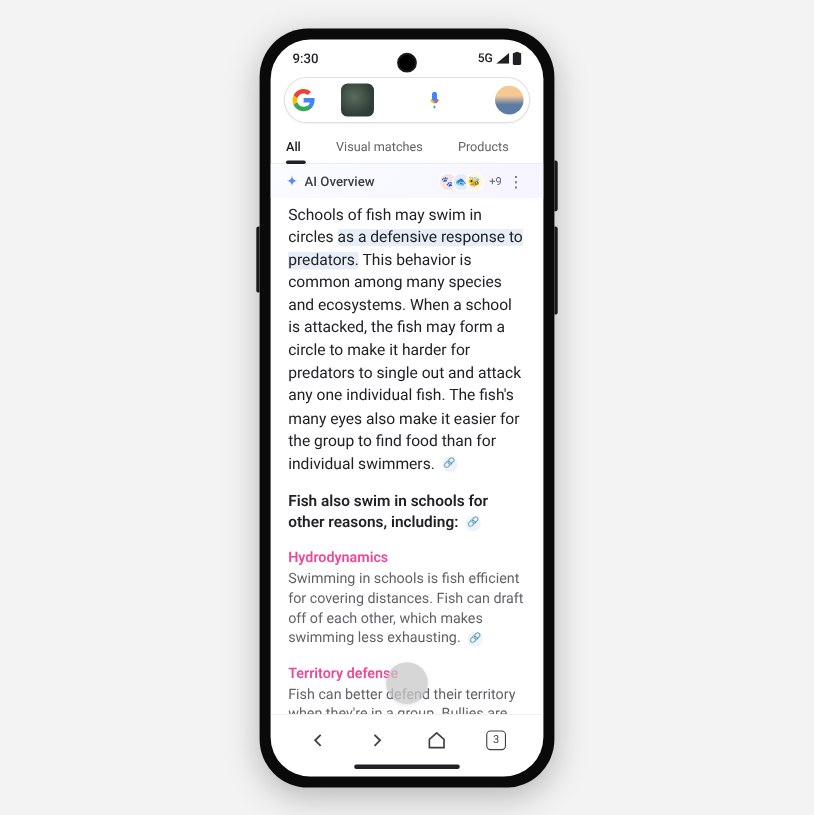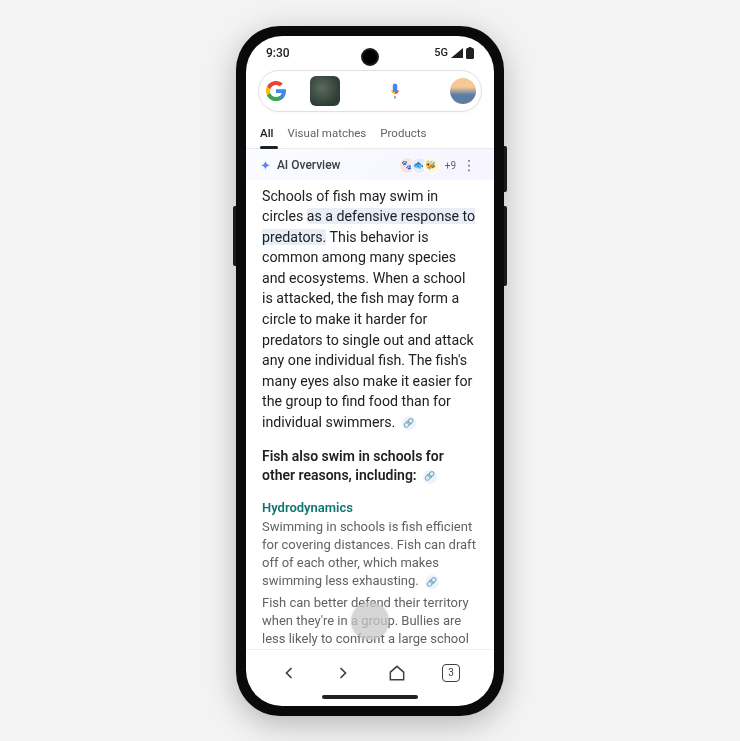--- a/index.html
+++ b/index.html
@@ -74,21 +74,21 @@
       background: radial-gradient(circle at 40% 40%, #5a6b5e, #2e3d35 70%);
       flex-shrink:0;
     }
     .search-text { flex: 1; font-size: 13.5px; color: #3c4043; white-space: nowrap; overflow: hidden; text-overflow: ellipsis; }
     .mic-icon { width: 18px; height: 18px; flex-shrink:0; }
     .sep { width: 1px; height: 24px; background: #e0e0e0; }
     .avatar { width: 26px; height: 26px; border-radius: 50%; background: linear-gradient(180deg, #f5c896 35%, #5c7ca3 65%); flex-shrink:0; }
 
     .tabs {
       display: flex;
-      gap: 14px;
+      gap: 32px;
       padding: 0 14px;
       border-bottom: 1px solid #e8eaed;
       font-size: 11.5px;
       color: #5f6368;
     }
     .tab { padding: 6px 0 8px; position: relative; cursor: pointer; white-space: nowrap; }
     .tab.active { color: #202124; font-weight: 500; }
     .tab.active::after {
       content: ''; position: absolute; bottom: -1px; left: 0; width: 18px; height: 3px;
       background: #202124; border-radius: 2px;
@@ -140,21 +140,21 @@
     .subheading {
       font-size: 14px;
       font-weight: 600;
       color: #202124;
       margin-top: 14px;
       line-height: 1.4;
     }
     .section-title {
       font-size: 13px;
       font-weight: 600;
-      color: #0f766e;
+      color: #ec4899;
       margin-top: 14px;
     }
     .section-body {
       font-size: 13px;
       line-height: 1.4;
       color: #5f6368;
       margin-top: 3px;
     }
 
     .cursor-dot {
@@ -255,20 +255,21 @@
         <span>Fish also swim in schools for other reasons, including:</span>
         <span class="link-icon">🔗</span>
       </p>
 
       <div class="section-title">Hydrodynamics</div>
       <p class="section-body">
         <span>Swimming in schools is fish efficient for covering distances. Fish can draft off of each other, which makes swimming less exhausting.</span>
         <span class="link-icon">🔗</span>
       </p>
 
+      <div class="section-title">Territory defense</div>
       <p class="section-body">
         <span>Fish can better defend their territory when they're in a group. Bullies are less likely to confront a large school of fish.</span>
         <span class="link-icon">🔗</span>
       </p>
 
       <div class="cursor-dot"></div>
     </div>
 
     <div class="bottom-nav">
       <div class="nav-btn">

